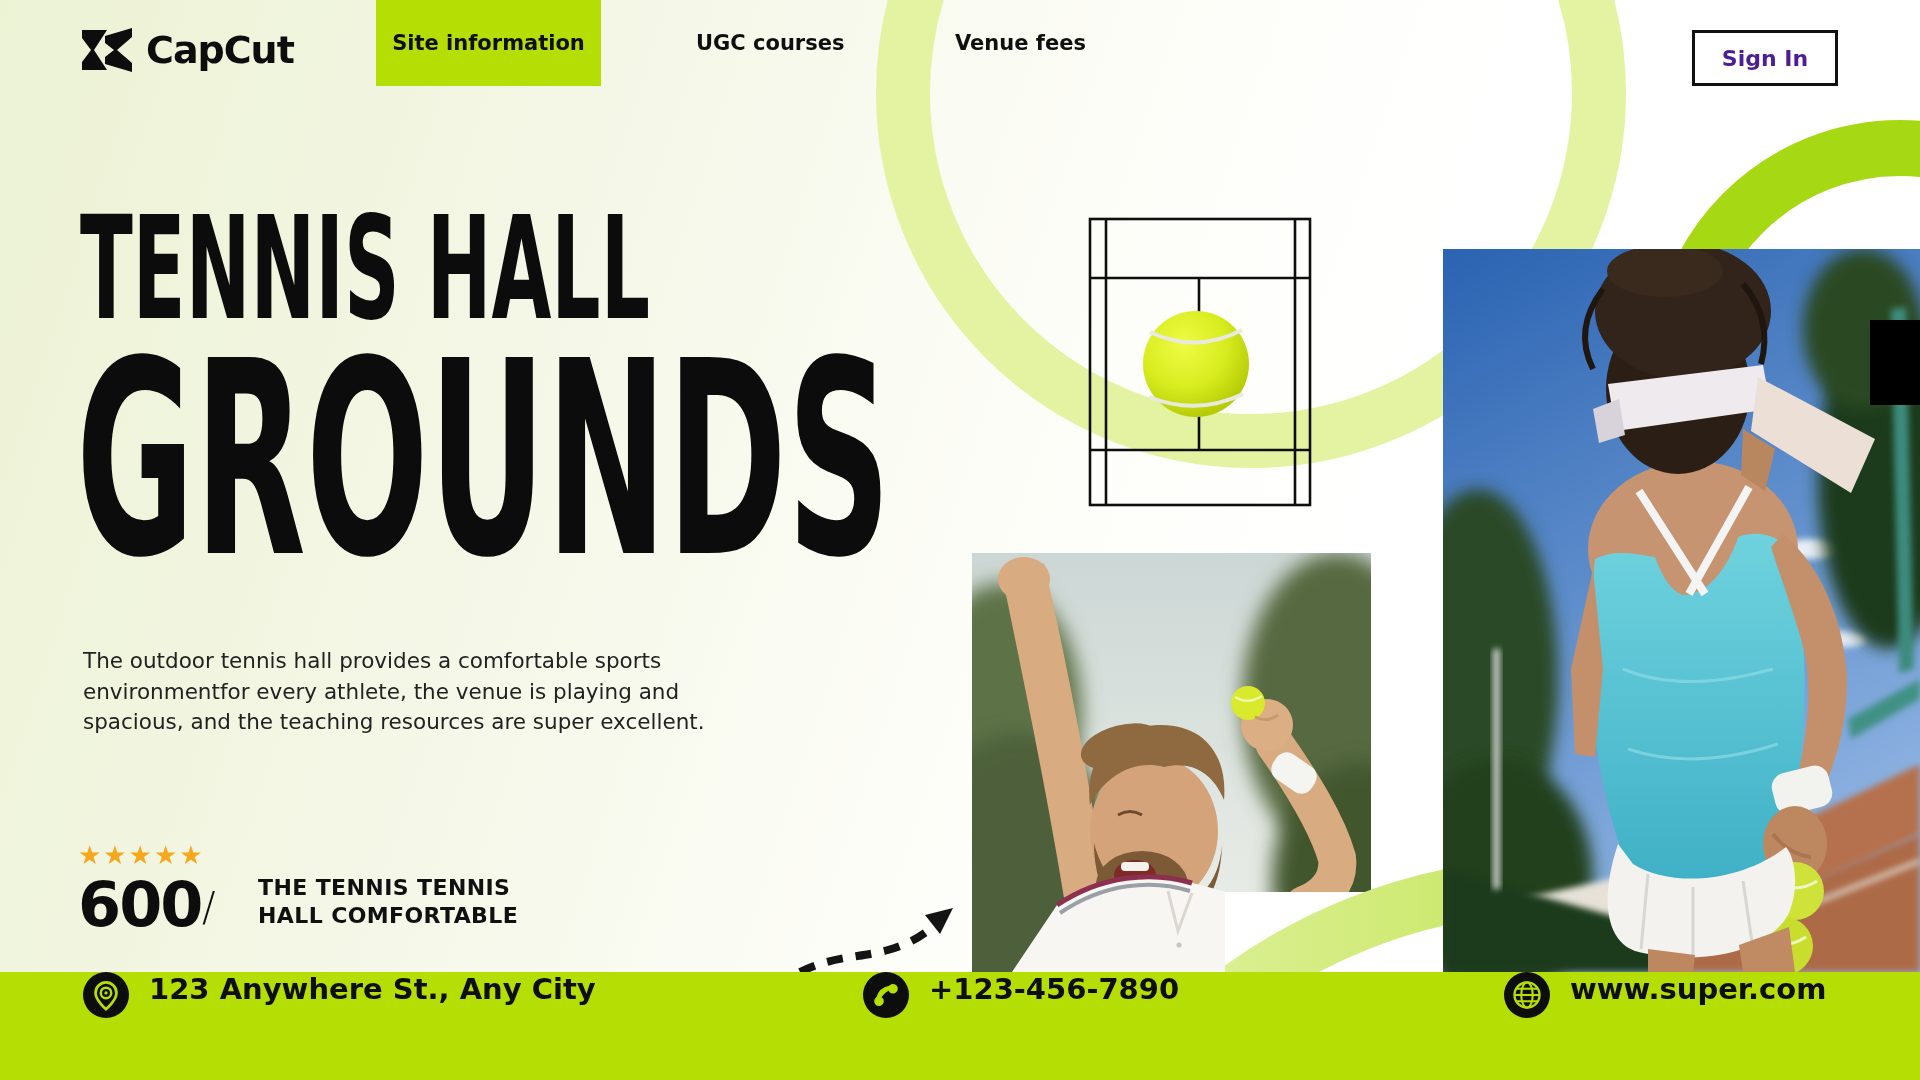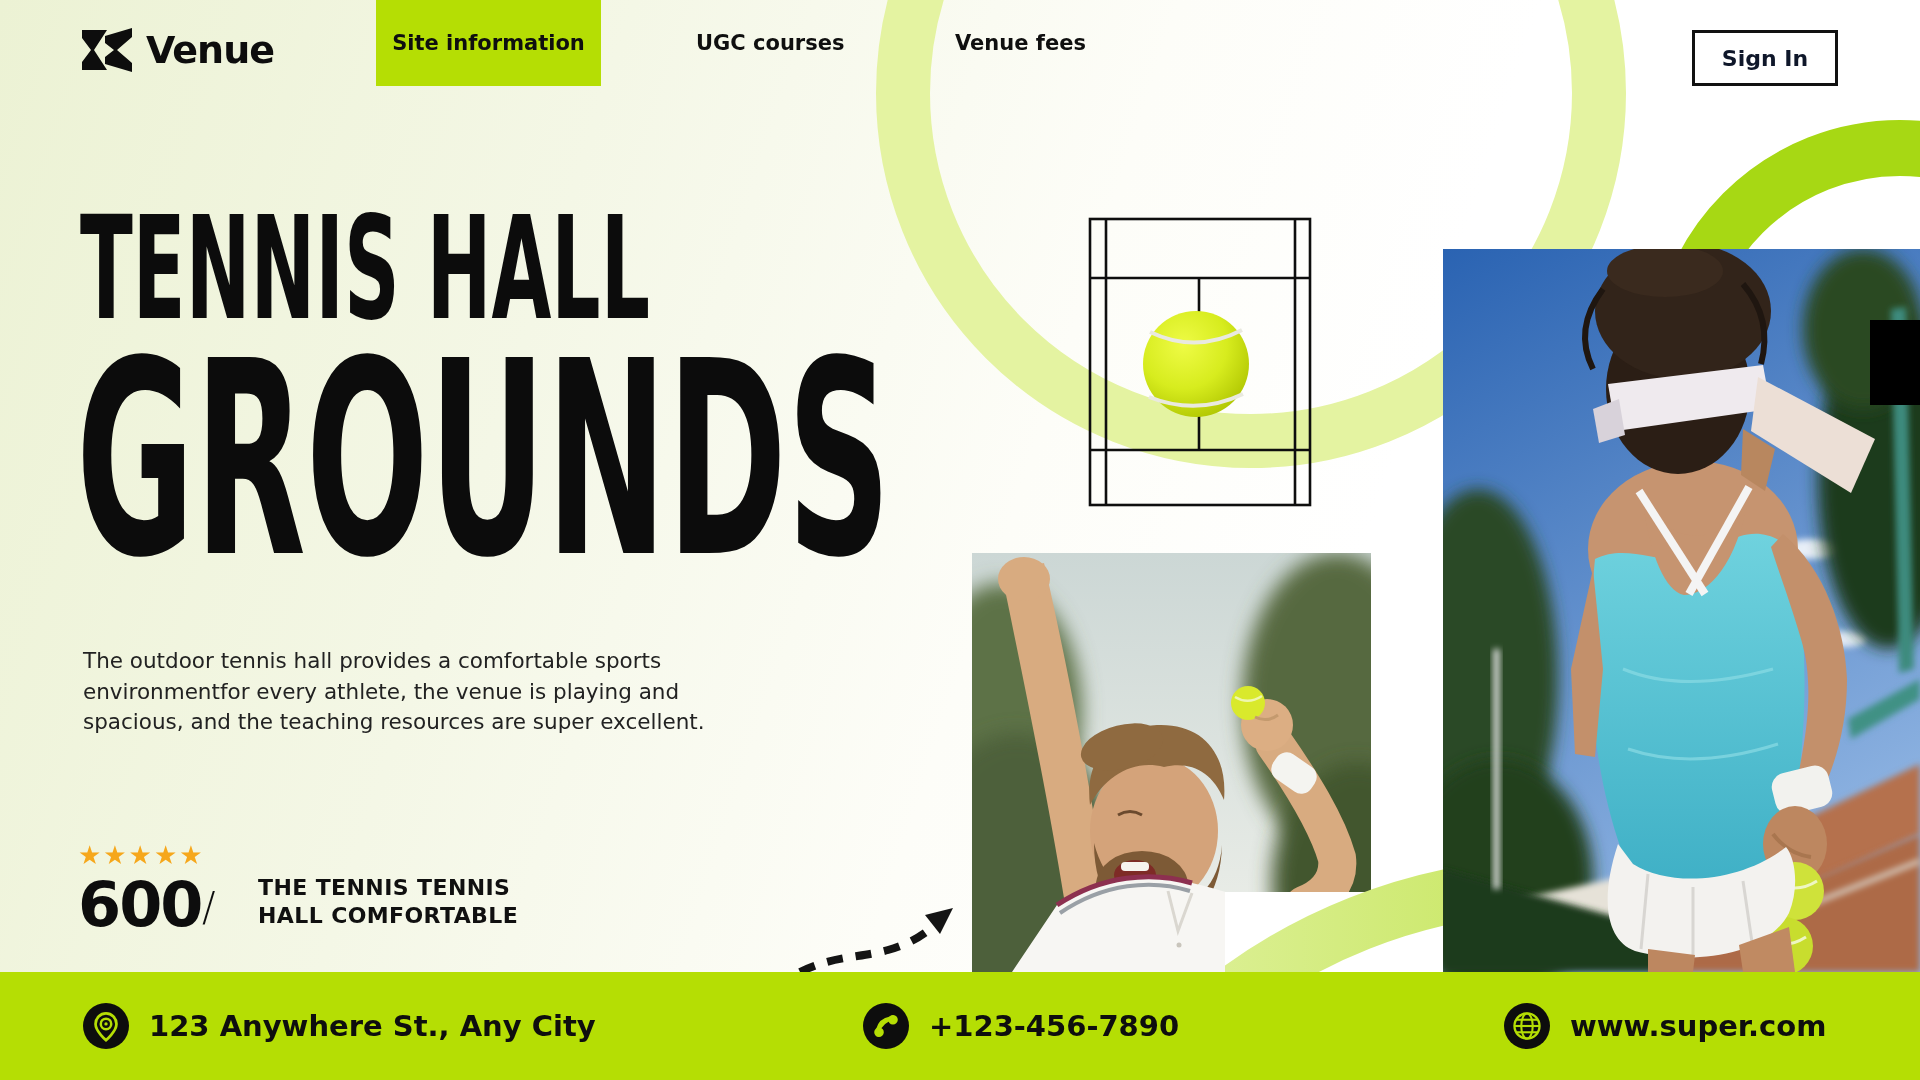--- a/index.html
+++ b/index.html
@@ -9,31 +9,31 @@
   .abs{position:absolute;}
   
   .brand{left:80px;top:26px;display:flex;align-items:center;gap:12px;cursor:pointer;}
   .brand-name{font-size:38px;font-weight:700;color:#0d0d0d;letter-spacing:-1px;}
   .nav-active{left:376px;top:0;width:225px;height:86px;background:#b5de04;
               display:flex;align-items:center;justify-content:center;}
   .nav-link{font-size:21px;font-weight:700;color:#0f0f0f;cursor:pointer;white-space:nowrap;}
   .nav-plain{top:0;height:86px;display:flex;align-items:center;}
   .signin{left:1692px;top:30px;width:146px;height:56px;background:#ffffff;border:3px solid #111;
           display:flex;align-items:center;justify-content:center;font-size:22px;font-weight:700;
-          color:#0f172a;cursor:pointer;box-sizing:border-box;}
+          color:#4c1d95;cursor:pointer;box-sizing:border-box;}
   
   .para{left:83px;top:630px;font-size:21.5px;line-height:30.5px;color:#222;margin-top:16px;}
   .stars{left:78px;top:840px;font-size:26px;letter-spacing:2px;color:#f6a71b;}
   .count{left:78px;top:868px;font-size:62px;font-weight:800;color:#0d0d0d;letter-spacing:-2px;}
   .slash{left:202px;top:884px;font-size:40px;font-weight:300;color:#0d0d0d;}
   .rlabel{left:258px;top:874px;font-size:22px;font-weight:800;line-height:28px;
           color:#101010;letter-spacing:.4px;}
   
   .footer{left:0;top:972px;width:1920px;height:108px;background:#b5de04;}
-  .f-item{position:absolute;top:0;height:108px;display:flex;align-items:center;gap:20px;cursor:pointer;}
+  .f-item{position:absolute;top:0;height:108px;display:flex;gap:20px;cursor:pointer;}
   .f-text{font-size:29px;font-weight:700;color:#0e0e0e;white-space:nowrap;}
   .black-rect{left:1870px;top:320px;width:50px;height:85px;background:#000;}
   .photo{overflow:hidden;}
 </style>
 </head>
 <body>
 
 <div id="canvas">
 
   <svg class="abs" style="left:0;top:0;z-index:1;" width="1920" height="1080" viewBox="0 0 1920 1080">
@@ -199,21 +199,21 @@
   <svg class="abs" style="left:788px;top:896px;z-index:4;" width="178" height="92" viewBox="0 0 178 92">
     <path d="M12,76 C45,60 70,62 100,54 C125,47 140,36 152,24" fill="none" stroke="#141414" stroke-width="8" stroke-dasharray="16 13"></path>
     <polygon points="165,12 152,38 137,19" fill="#141414"></polygon>
   </svg>
 
   <div class="abs brand" style="z-index:6;">
     <svg width="54" height="48" viewBox="0 0 54 48">
       <path d="M2,4 H27 L14,24 L27,44 H2 V36 L11,24 L2,12 Z" fill="#0d0d0d"></path>
       <path d="M25,10 L52,2 V11 L37,24 L52,37 V46 L25,38 V31 L34,24 L25,17 Z" fill="#0d0d0d"></path>
     </svg>
-    <span class="brand-name">Venue</span>
+    <span class="brand-name">CapCut</span>
   </div>
 
   <div class="abs nav-active" style="z-index:6;">
     <span class="nav-link">Site information</span>
   </div>
   <div class="abs nav-plain" style="left:696px;z-index:6;">
     <span class="nav-link">UGC courses</span>
   </div>
   <div class="abs nav-plain" style="left:955px;z-index:6;">
     <span class="nav-link">Venue fees</span>

